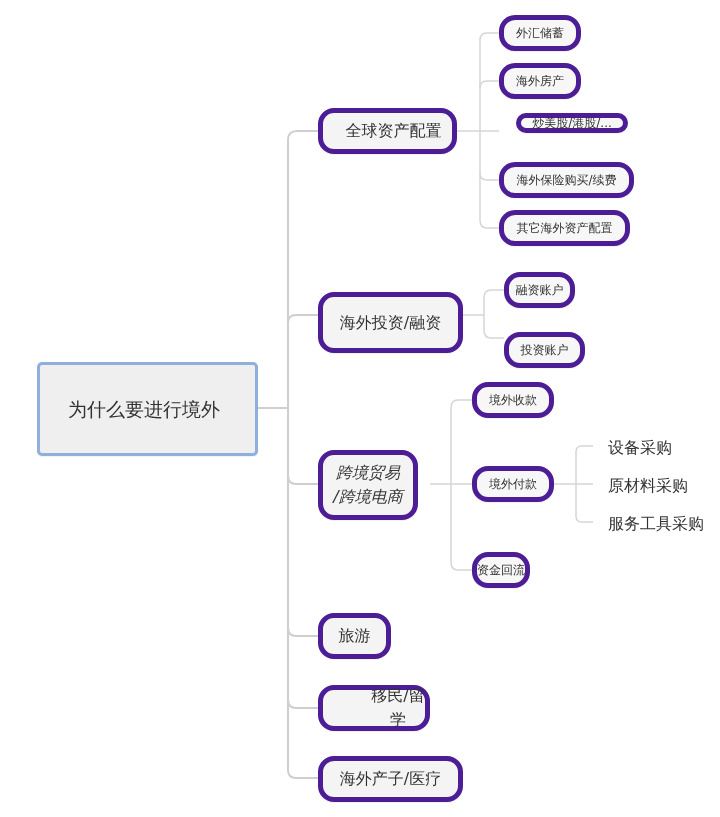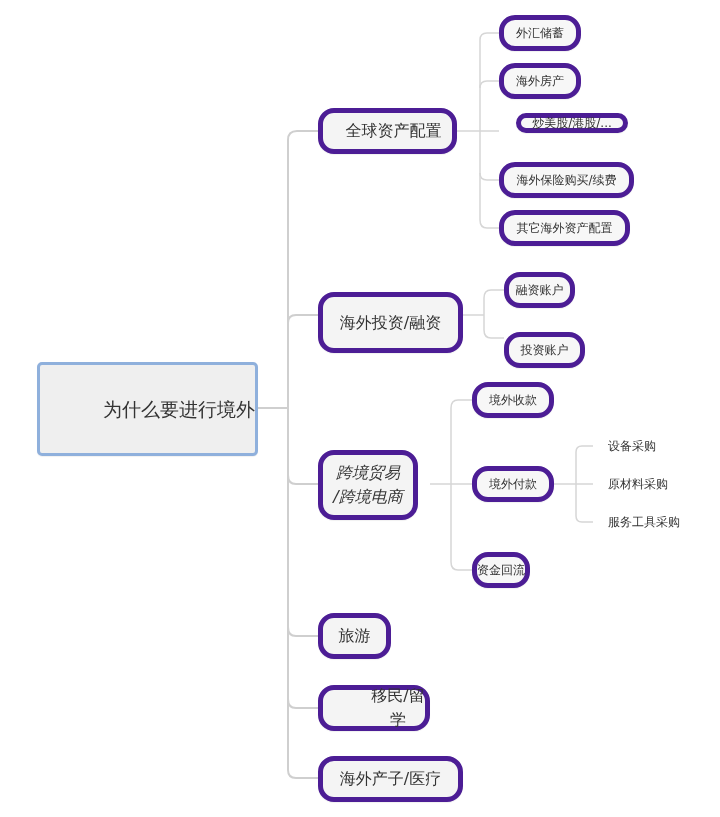--- a/index.html
+++ b/index.html
@@ -5,25 +5,25 @@
   html, body { margin:0; padding:0; background:#ffffff; }
   body { width:720px; height:817px; position:relative; overflow:hidden;
          font-family:"DejaVu Sans","Liberation Sans",sans-serif; color:#333; }
   svg.lines { position:absolute; left:0; top:0; width:720px; height:817px; }
   .node { position:absolute; box-sizing:border-box; background:#f4f4f4;
           border:5px solid #4c1d95; border-radius:16px;
           box-shadow:0 1px 1px rgba(0,0,0,0.06);
           display:flex; align-items:center; justify-content:center;
           text-align:center; color:#333; }
   .root { background:#efefef; border:3px solid #8fb0dc; border-radius:5px;
-          font-size:19px; line-height:30px; justify-content:flex-end;
+          font-size:19px; line-height:30px; justify-content:flex-start;
           padding-left:28px; text-align:left; color:#333; }
   .l1 { font-size:16px; line-height:24px; }
   .l2 { font-size:12px; background:#f7f7f7; }
-  .leaf { position:absolute; font-size:12px; color:#333; }
+  .leaf { position:absolute; font-size:16px; color:#333; }
 </style>
 </head>
 <body>
 
 <svg class="lines" viewBox="0 0 720 817">
   <g fill="none" stroke="#cfcfcf" stroke-width="2">
 
     <path d="M258 408 H288"></path>
 
     <path d="M288 140 V770 Q288 778 296 778 H318"></path>

